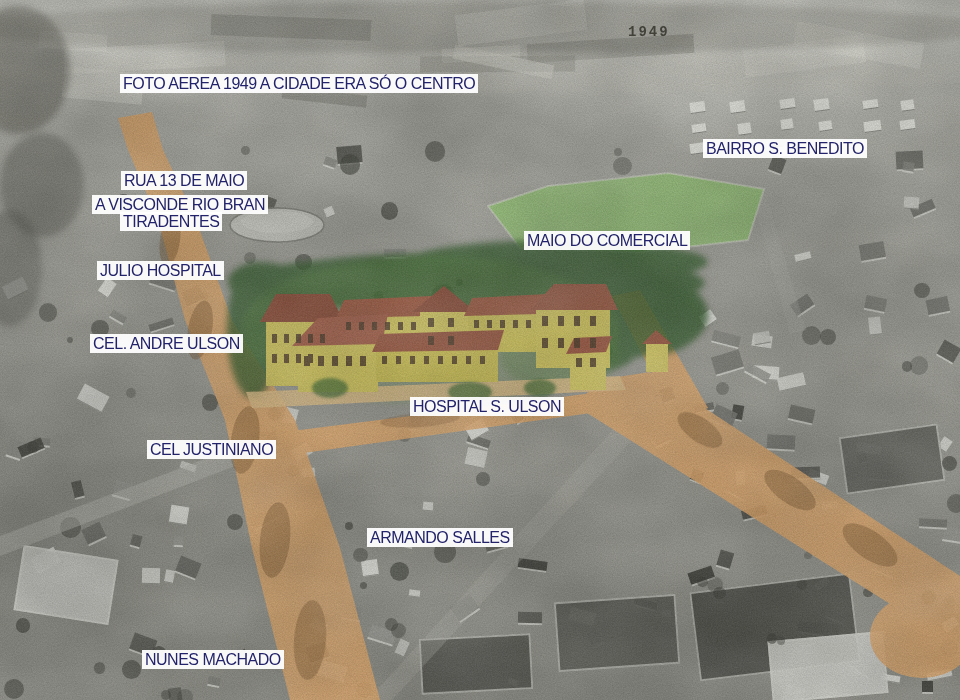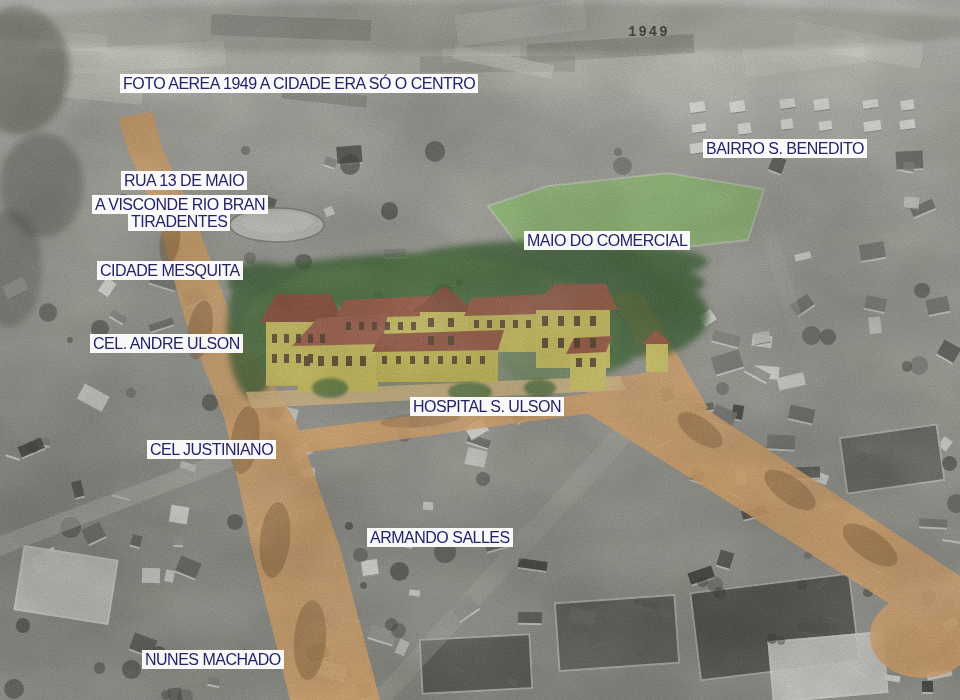--- a/index.html
+++ b/index.html
@@ -418,22 +418,22 @@
     <rect width="960" height="700" filter="url(#gLight)" opacity="0.13"></rect>
   </svg>
 
   <div class="labels">
     <div class="stamp" style="left:628px;top:24px">1949</div>
 
     <div class="label" style="left:120px;top:74px">FOTO AEREA 1949 A CIDADE ERA SÓ O CENTRO</div>
     <div class="label" style="left:703px;top:139px">BAIRRO S. BENEDITO</div>
     <div class="label" style="left:121px;top:171px">RUA 13 DE MAIO</div>
     <div class="label" style="left:92px;top:195px">A VISCONDE RIO BRAN</div>
-    <div class="label" style="left:128px;top:212px">TIRADENTES</div>
+    <div class="label" style="left:120px;top:212px">TIRADENTES</div>
     <div class="label" style="left:524px;top:231px">MAIO DO COMERCIAL</div>
-    <div class="label" style="left:97px;top:261px">CIDADE MESQUITA</div>
+    <div class="label" style="left:97px;top:261px">JULIO HOSPITAL</div>
     <div class="label" style="left:90px;top:334px">CEL. ANDRE ULSON</div>
     <div class="label" style="left:410px;top:397px">HOSPITAL S. ULSON</div>
     <div class="label" style="left:147px;top:440px">CEL JUSTINIANO</div>
     <div class="label" style="left:367px;top:528px">ARMANDO SALLES</div>
     <div class="label" style="left:142px;top:650px">NUNES MACHADO</div>
   </div>
 </div>
 
 </body></html>

